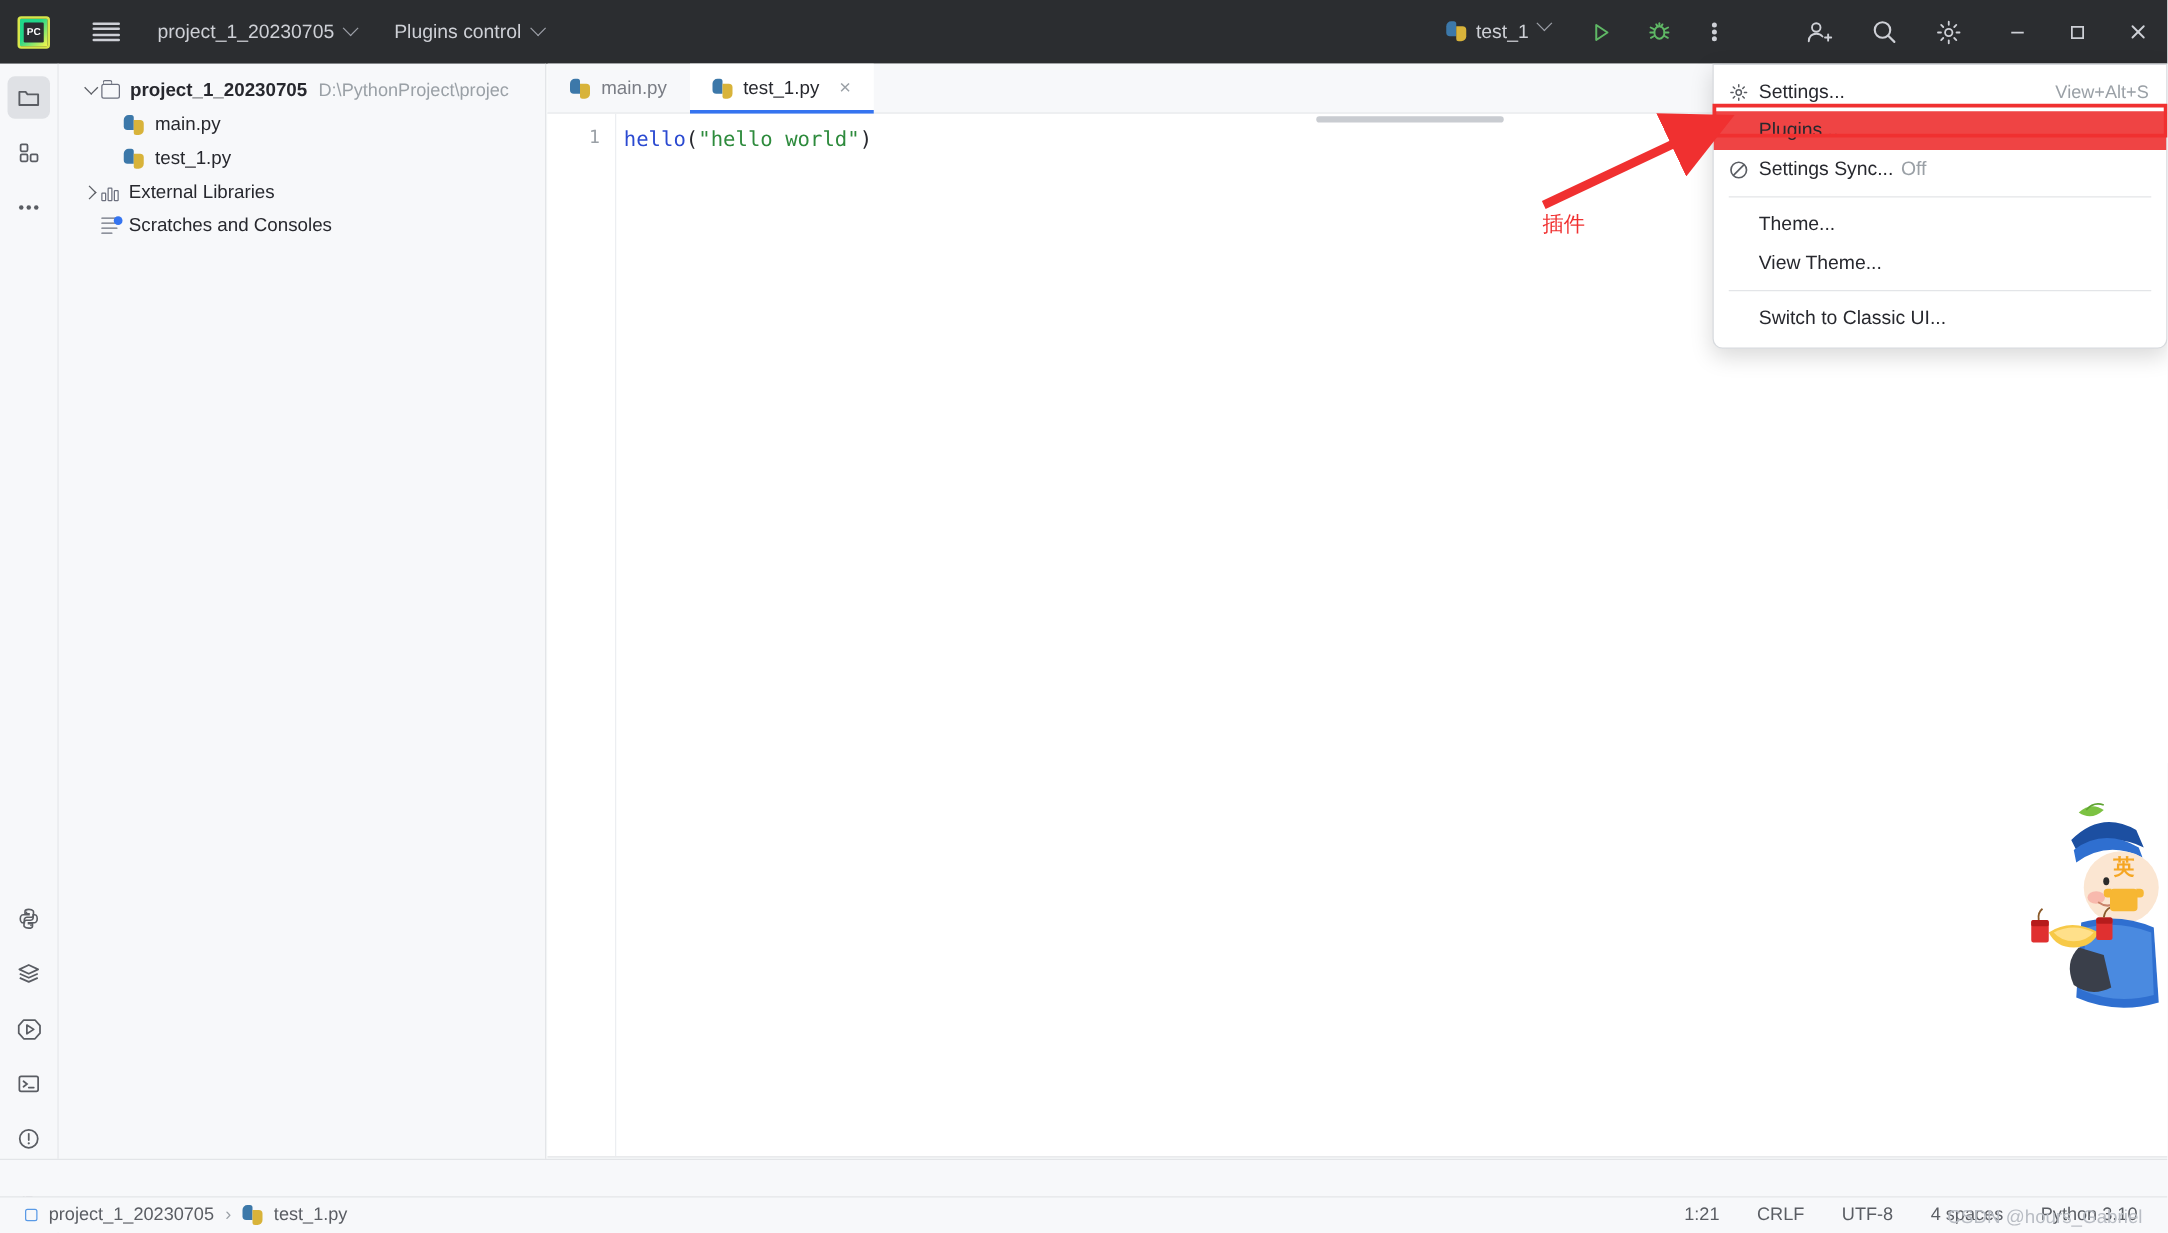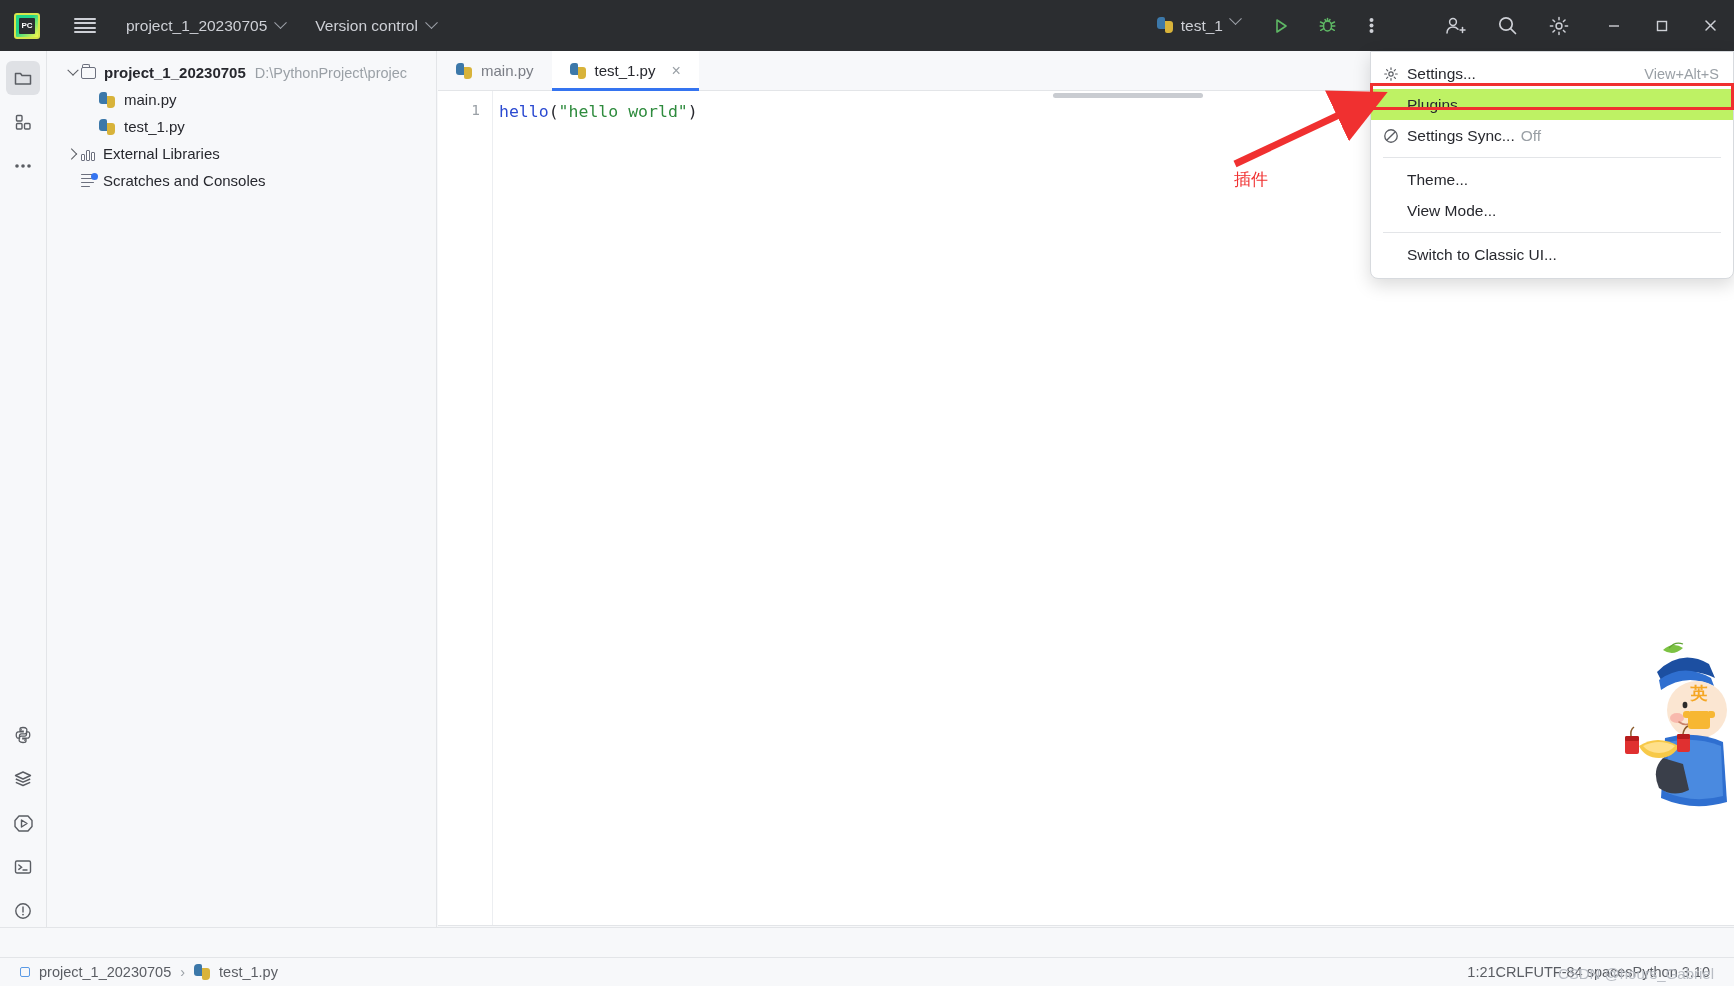--- a/index.html
+++ b/index.html
@@ -119,39 +119,39 @@
 
   
   .statusbar {
     position:absolute; left:0; bottom:0; width:1734px; height:29px;
     background:#f7f8fa; border-top:1px solid #e3e5e8;
     display:flex; align-items:center; font-size:14.5px; color:#5a5d63;
   }
   .sb-left { display:flex; align-items:center; gap:9px; padding-left:20px; }
   .sb-sq { width:10px;height:10px;border:1.7px solid #5a9ae6;border-radius:2px; }
   .sb-sep { color:#9aa0a6; }
-  .sb-right { margin-left:auto; display:flex; align-items:center; padding-right:24px; position:relative; }
+  .sb-right { margin-left:auto; display:flex; align-items:center; gap:30px; padding-right:24px; position:relative; }
   .sb-right span { cursor:pointer; white-space:nowrap; }
 
   
   .bottom-bread { position:absolute; left:0; bottom:29px; width:1734px; height:30px; background:#f7f8fa; border-top:1px solid #e3e5e8; }
 
   
   .menu {
     position:absolute; top:51px; left:1370px; width:364px;
     background:#fff; border:1px solid #d7dade; border-radius:0 0 8px 8px;
     box-shadow: 0 6px 18px rgba(0,0,0,0.15);
     padding:6px 0 8px 0; z-index: 30;
   }
   .mi { height:31px; display:flex; align-items:center; padding:0 14px 0 12px; font-size:15.5px; color:#27282e; cursor:pointer; white-space:nowrap; }
   .mi .mico { width:24px; flex:0 0 24px; display:flex;align-items:center;justify-content:flex-start; color:#5a5d63; }
   .mi .mlabel { flex:1 1 auto; }
   .mi .mshort { color:#9aa0a6; font-size:14.5px; margin-left:12px; }
   .mi .msub { color:#9aa0a6; margin-left:6px; }
-  .mi.selected { background:#bef264; }
+  .mi.selected { background:#ef4444; }
   .mi.indent .mico { visibility:hidden; }
   .msep { height:1px; background:#e3e5e8; margin:6px 12px; }
   .gear-svg { width:16px;height:16px; }
 
   
   .red-box {
     position:absolute; left:1370px; top:83px; width:364px; height:27px;
     border:3px solid #f03030; z-index:40; pointer-events:none;
   }
   
@@ -194,21 +194,21 @@
         <i></i>
         <i></i>
       </div>
 
     <div class="tb-item">
       <span>project_1_20230705</span>
       <span class="chev"></span>
     </div>
 
     <div class="tb-item">
-      <span>Version control</span>
+      <span>Plugins control</span>
       <span class="chev"></span>
     </div>
 
     <div class="tb-right">
 
       <div class="run-config">
         <span class="py-ico"></span>
         <span>test_1</span>
         <span class="chev"></span>
       </div>
@@ -498,21 +498,21 @@
     </div>
 
     <div class="msep"></div>
 
     <div class="mi indent">
       <span class="mico"></span>
       <span class="mlabel">Theme...</span>
     </div>
     <div class="mi indent">
       <span class="mico"></span>
-      <span class="mlabel">View Mode...</span>
+      <span class="mlabel">View Theme...</span>
     </div>
 
     <div class="msep"></div>
 
     <div class="mi indent">
       <span class="mico"></span>
       <span class="mlabel">Switch to Classic UI...</span>
     </div>
   </div>
 

